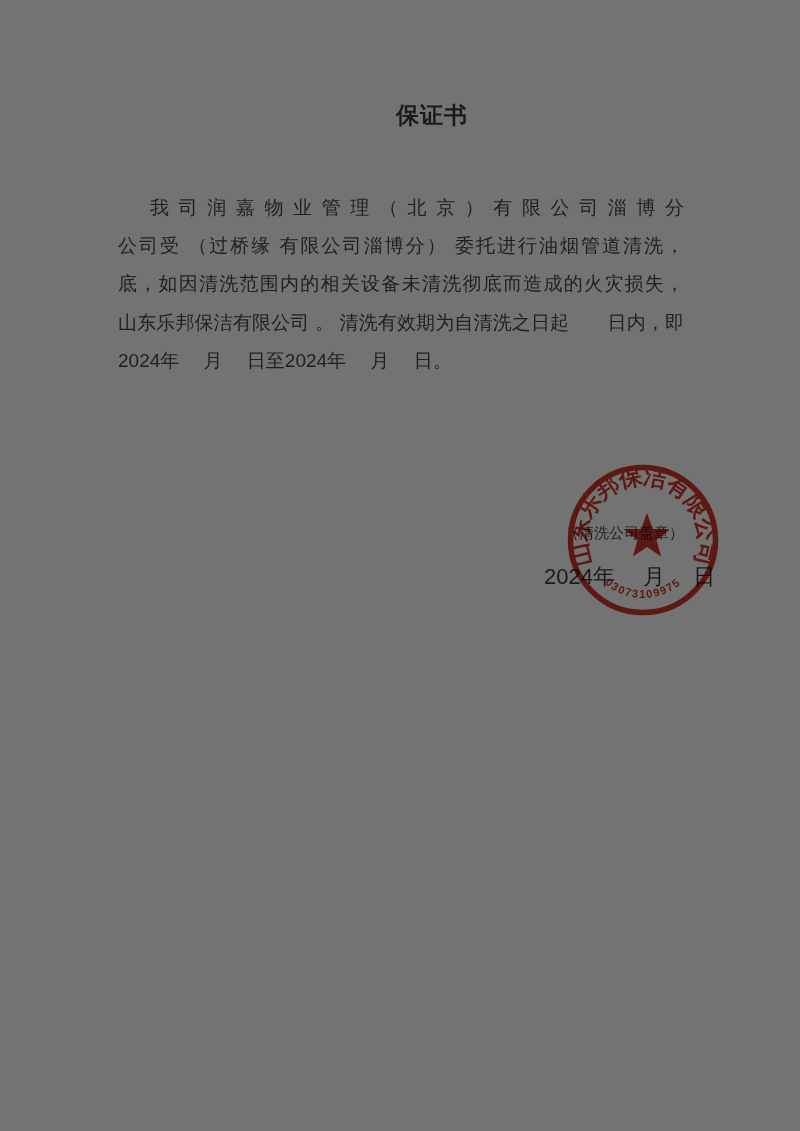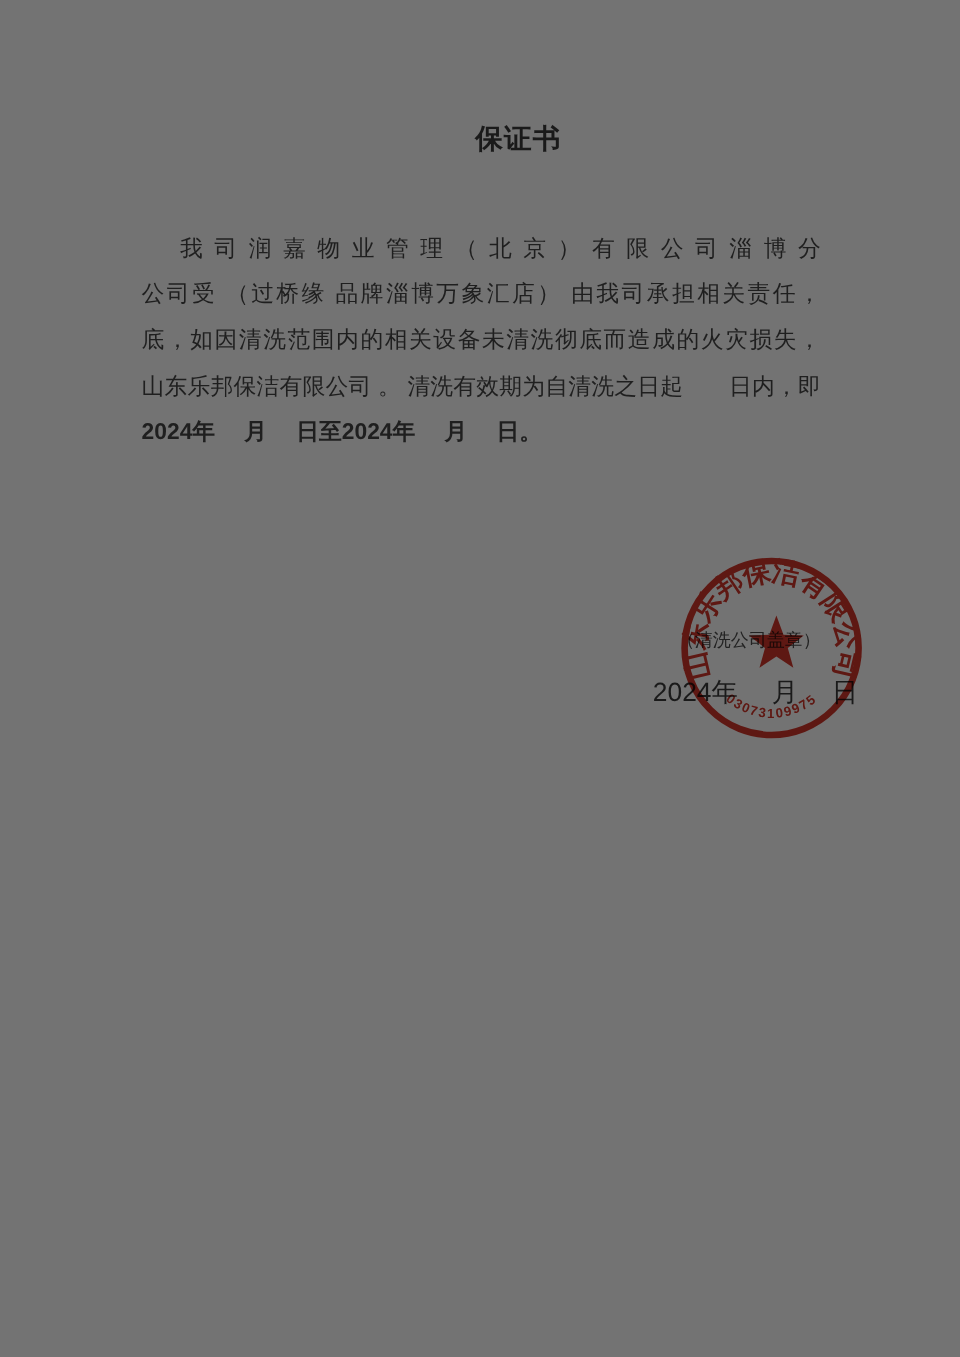--- a/index.html
+++ b/index.html
@@ -32,21 +32,20 @@
   .body-line{
     text-align:justify;
     text-align-last:justify;
     word-break:keep-all;
     white-space:normal;
   }
   .body-line.indent{padding-left:32px;margin-top:16px;}
   .body-line.last{
     text-align:center;
     text-align-last:left;
-    font-weight:bold;
   }
   .stamp-caption{
     position:absolute;
     left:564px;top:524px;
     font-size:15px;
     color:#222;
     white-space:nowrap;
   }
   .date-line{
     position:absolute;
@@ -69,21 +68,21 @@
 </style>
 </head>
 <body>
 
 <div class="page">
 
   <div class="doc-title">保证书</div>
 
   <div class="body-par">
     <div class="body-line indent">我司润嘉物业管理（北京）有限公司淄博分</div>
-    <div class="body-line">公司受 （过桥缘 品牌淄博万象汇店） 由我司承担相关责任，</div>
+    <div class="body-line">公司受 （过桥缘 有限公司淄博分） 委托进行油烟管道清洗，</div>
     <div class="body-line">底，如因清洗范围内的相关设备未清洗彻底而造成的火灾损失，</div>
     <div class="body-line">山东乐邦保洁有限公司 。 清洗有效期为自清洗之日起　　日内，即</div>
     <div class="body-line last">2024年　 月　 日至2024年　 月　 日。</div>
   </div>
 
   <div class="stamp-caption">（清洗公司盖章）</div>
 
   <div class="date-line">2024年　 月　 日</div>
 
   <svg class="seal" viewBox="0 0 174 174">

